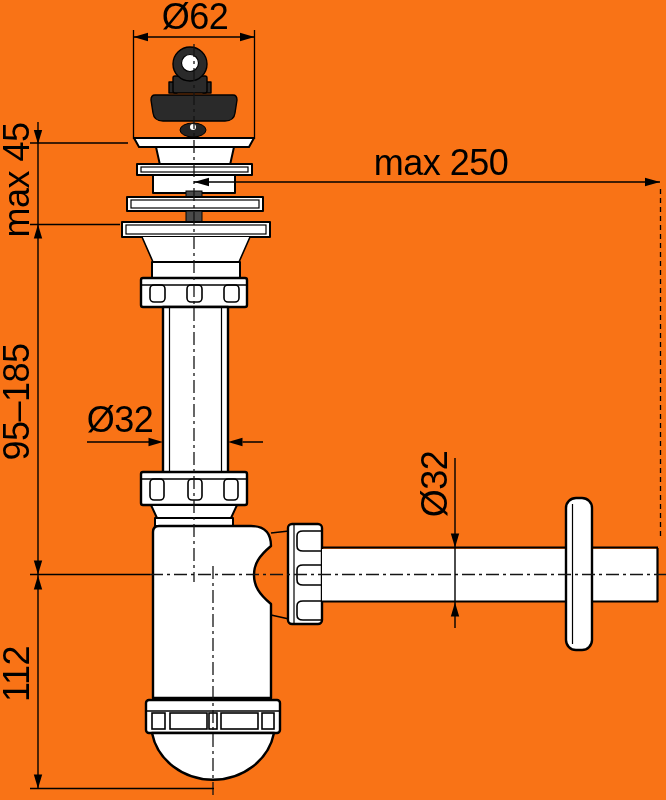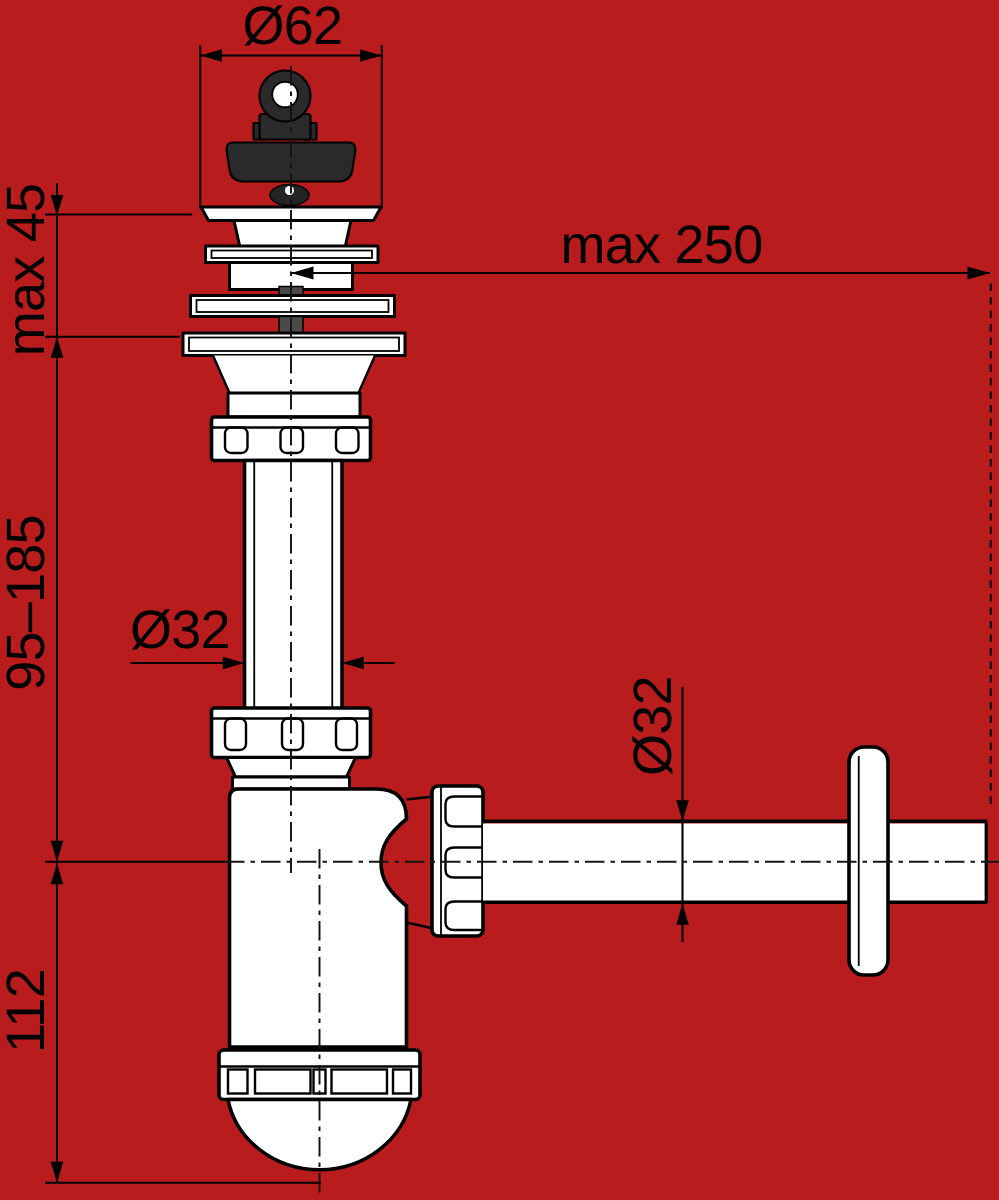--- a/index.html
+++ b/index.html
@@ -4,21 +4,21 @@
 <style>
   html, body {
     margin: 0;
     padding: 0;
     background: #ffffff;
   }
   #stage {
     position: relative;
     width: 666px;
     height: 800px;
-    background: #b91c1c;
+    background: #f97316;
     overflow: hidden;
   }
   #stage svg {
     position: absolute;
     inset: 0;
     display: block;
   }
   
   .outline   { fill:#ffffff; stroke:#000000; stroke-width:2.4; stroke-linejoin:round; }
   .outline-t { fill:#ffffff; stroke:#000000; stroke-width:2;   stroke-linejoin:round; }

